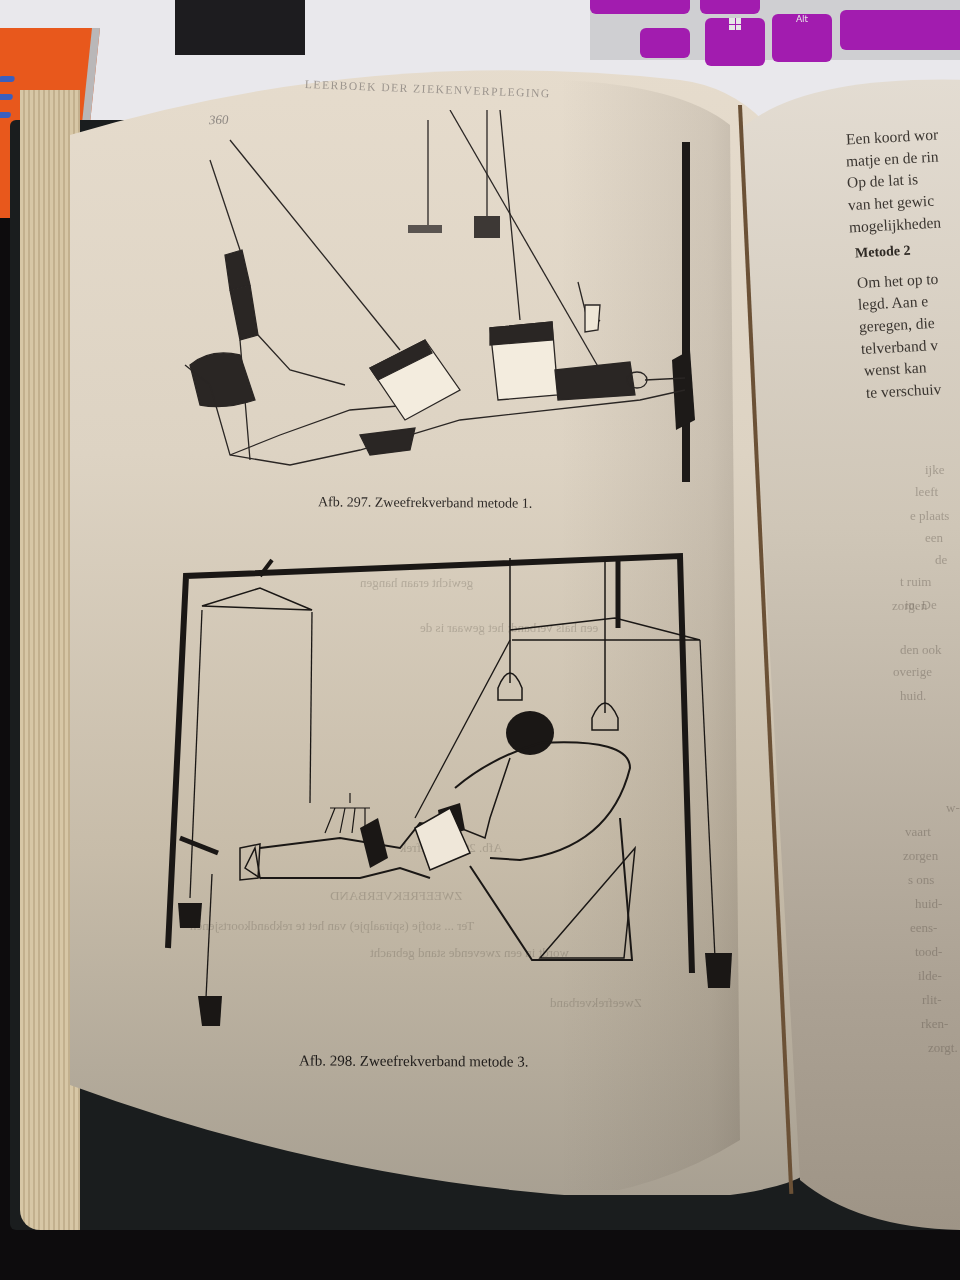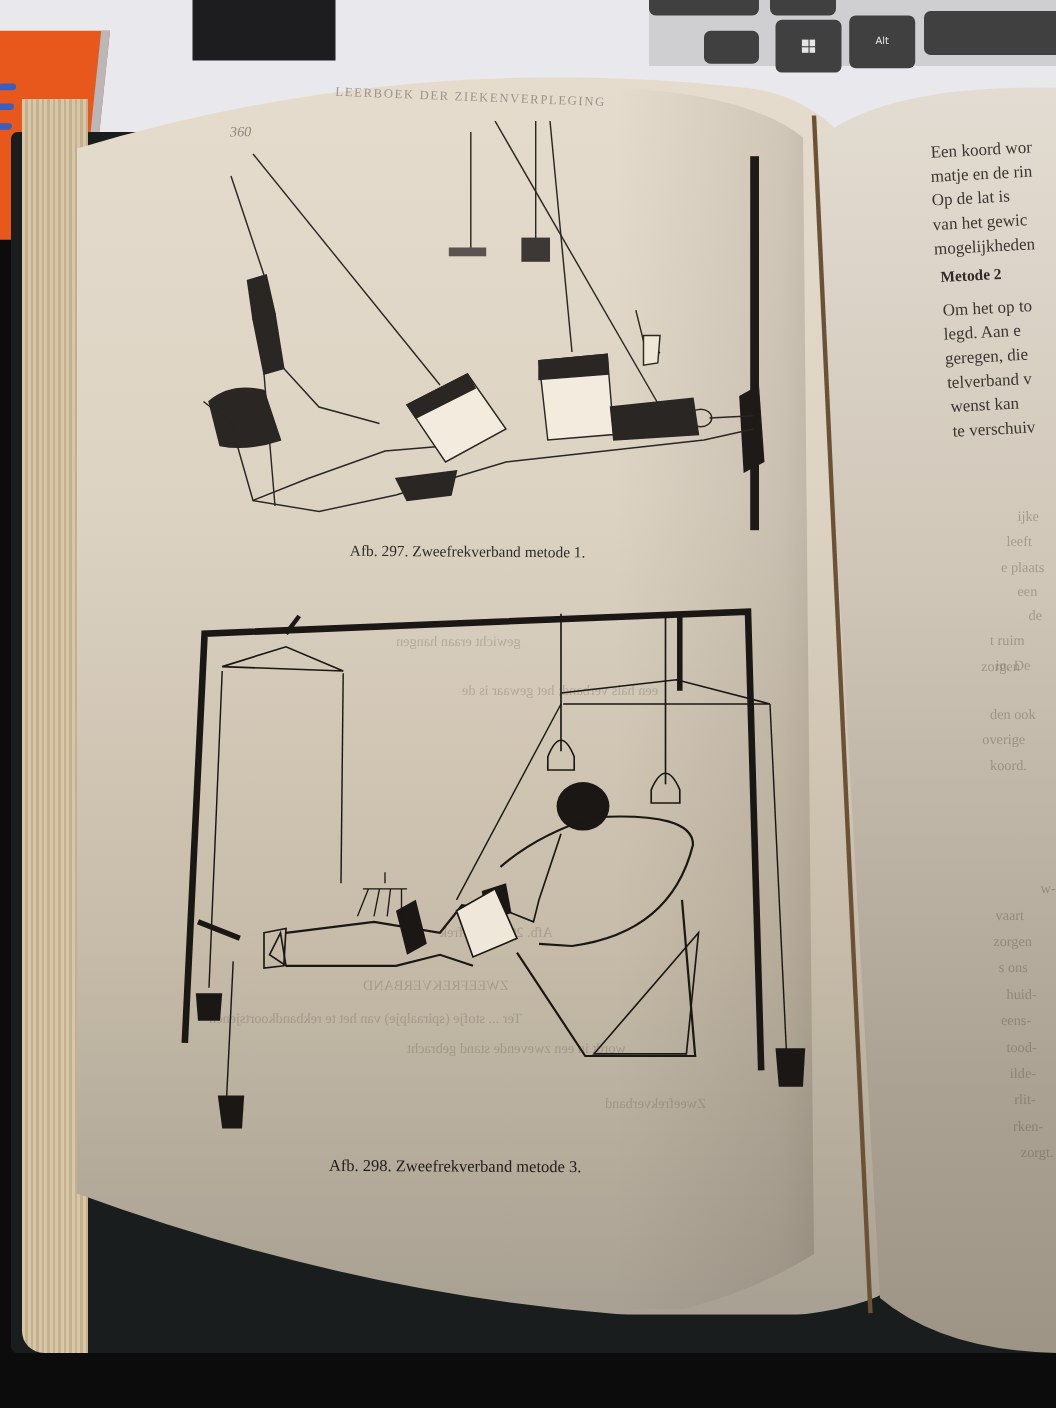--- a/index.html
+++ b/index.html
@@ -9,21 +9,21 @@
     font-family: "Liberation Serif", "DejaVu Serif", serif;
   }
   .scene { position: absolute; inset: 0; }
 
   
   .desk-white { position:absolute; left:0; top:0; width:960px; height:130px; background:#e9e8ec; }
   .orange-book { position:absolute; left:0; top:28px; width:92px; height:190px; background:#e8581c; transform: skewX(-6deg); transform-origin: top left; border-right: 8px solid #b9b7b8; }
   .orange-book .stripe { position:absolute; left:4px; height:6px; width:16px; background:#3a5fbf; border-radius:3px; }
   .dark-obj { position:absolute; left:175px; top:0; width:130px; height:55px; background:#1d1c1f; }
   .keyboard { position:absolute; left:590px; top:0; width:370px; height:60px; background:#cfcfd2; }
-  .key { position:absolute; background:#404040; border-radius:6px; color:#e8e8e8; font-family:"DejaVu Sans", sans-serif; font-size:9px; display:flex; align-items:center; justify-content:center; }
+  .key { position:absolute; background:#a21caf; border-radius:6px; color:#e8e8e8; font-family:"DejaVu Sans", sans-serif; font-size:9px; display:flex; align-items:flex-start; justify-content:center; }
   .win-glyph { width:12px; height:12px; display:grid; grid-template-columns:1fr 1fr; gap:1px; }
   .win-glyph span { background:#e6e6e6; }
 
   
   .book-cover { position:absolute; left:10px; top:120px; width:950px; height:1110px; background:#1a1d1e; border-radius: 6px; }
   .page-block { position:absolute; left:20px; top:90px; width:60px; height:1140px; background: repeating-linear-gradient(90deg, #d7c7a6 0 3px, #c2b08e 3px 5px); border-radius: 0 0 0 20px; }
   .left-page {
     position:absolute; left:70px; top:55px; width:735px; height:1140px;
     background: linear-gradient(180deg, #e6dccd 0%, #ddd3c3 35%, #c7bca9 70%, #a8a092 100%);
     clip-path: path('M 0 80 Q 300 -10 610 25 Q 690 35 730 120 L 735 1120 Q 700 1140 600 1145 Q 300 1140 0 1030 Z');
@@ -216,21 +216,21 @@
   <div class="rp-line rp-faint" style="left:925px;top:462px">ijke</div>
   <div class="rp-line rp-faint" style="left:915px;top:484px">leeft</div>
   <div class="rp-line rp-faint" style="left:910px;top:508px">e plaats</div>
   <div class="rp-line rp-faint" style="left:925px;top:530px">een</div>
   <div class="rp-line rp-faint" style="left:935px;top:552px">de</div>
   <div class="rp-line rp-faint" style="left:900px;top:574px">t ruim</div>
   <div class="rp-line rp-faint" style="left:892px;top:598px">zorgen</div>
   <div class="rp-line rp-faint" style="left:905px;top:597px">in. De</div>
   <div class="rp-line rp-faint" style="left:900px;top:642px">den ook</div>
   <div class="rp-line rp-faint" style="left:893px;top:664px">overige</div>
-  <div class="rp-line rp-faint" style="left:900px;top:688px">koord.</div>
+  <div class="rp-line rp-faint" style="left:900px;top:688px">huid.</div>
 
   <div class="rp-line rp-faint" style="left:946px;top:800px">w-zijn</div>
   <div class="rp-line rp-faint" style="left:905px;top:824px">vaart</div>
   <div class="rp-line rp-faint" style="left:903px;top:848px">zorgen</div>
   <div class="rp-line rp-faint" style="left:908px;top:872px">s ons</div>
   <div class="rp-line rp-faint" style="left:915px;top:896px">huid-</div>
   <div class="rp-line rp-faint" style="left:910px;top:920px">eens-</div>
   <div class="rp-line rp-faint" style="left:915px;top:944px">tood-</div>
   <div class="rp-line rp-faint" style="left:918px;top:968px">ilde-</div>
   <div class="rp-line rp-faint" style="left:922px;top:992px">rlit-</div>

